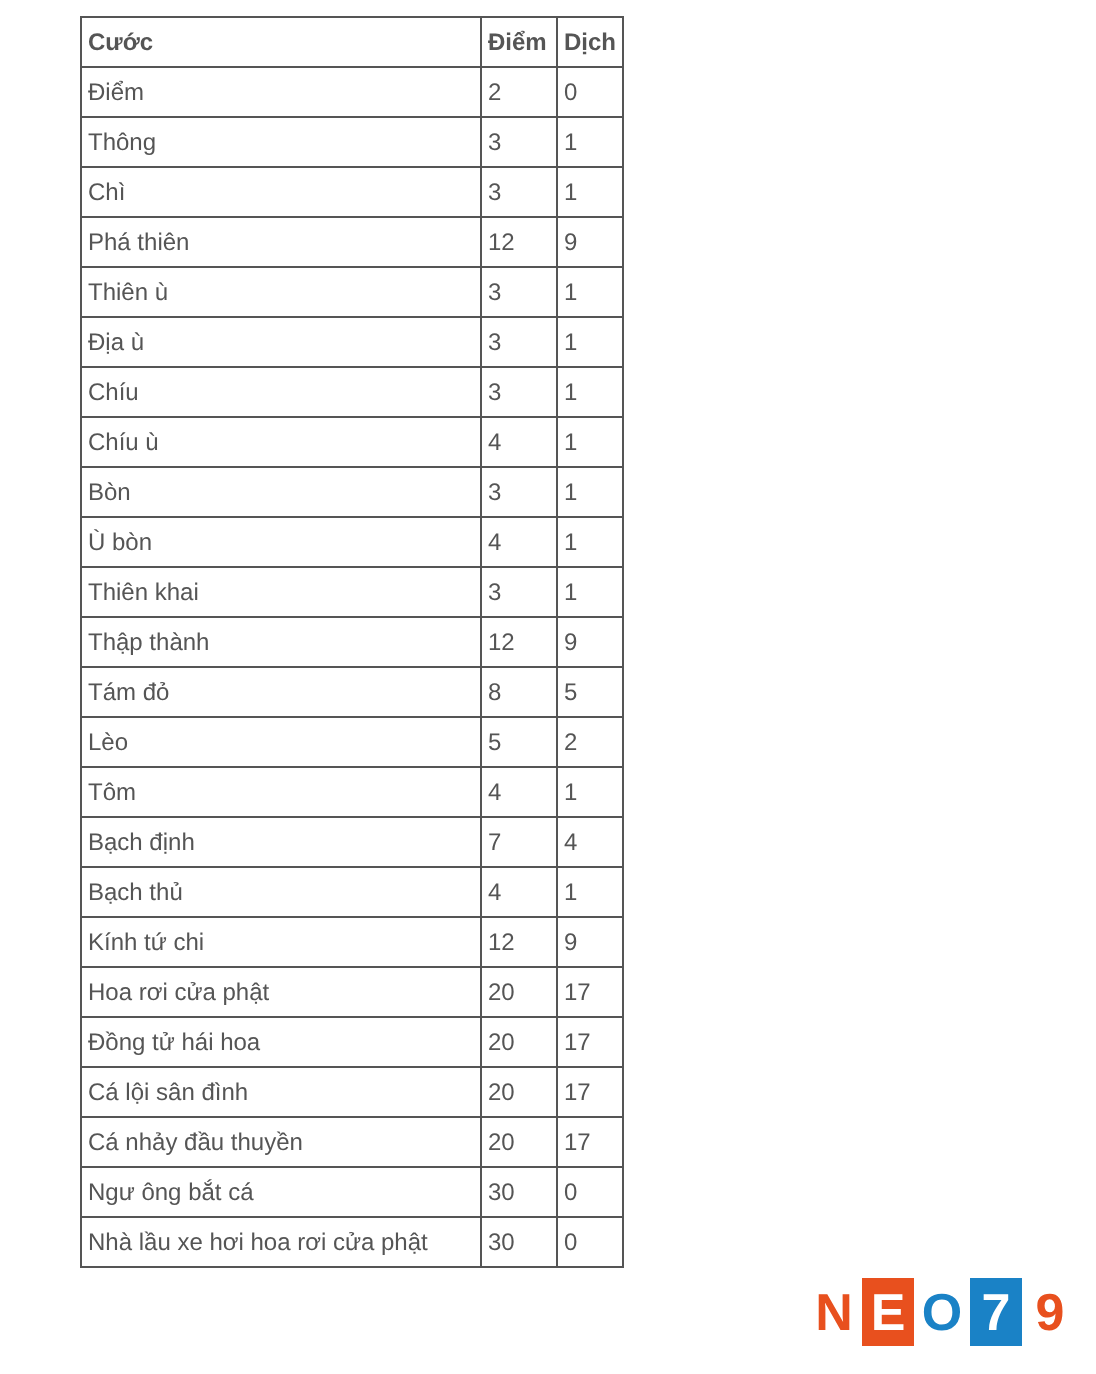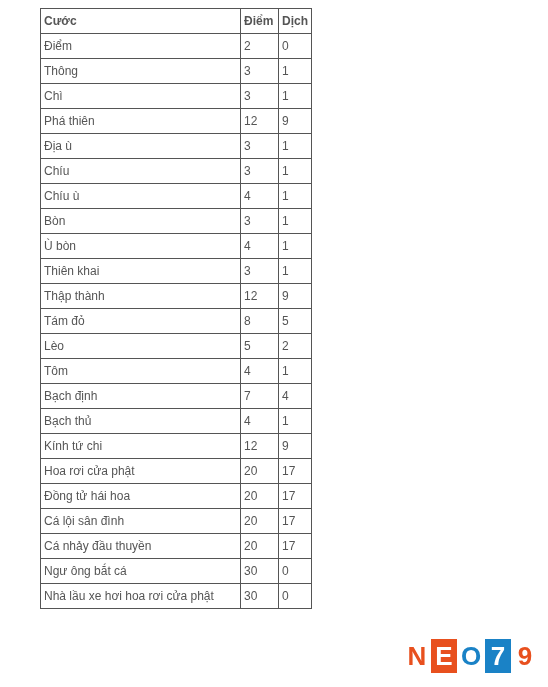--- a/index.html
+++ b/index.html
@@ -109,20 +109,25 @@
         <td class="col-cuoc">Chì</td>
         <td class="col-diem">3</td>
         <td class="col-dich">1</td>
       </tr>
       <tr>
         <td class="col-cuoc">Phá thiên</td>
         <td class="col-diem">12</td>
         <td class="col-dich">9</td>
       </tr>
       <tr>
+        <td class="col-cuoc">Thiên ù</td>
+        <td class="col-diem">3</td>
+        <td class="col-dich">1</td>
+      </tr>
+      <tr>
         <td class="col-cuoc">Địa ù</td>
         <td class="col-diem">3</td>
         <td class="col-dich">1</td>
       </tr>
       <tr>
         <td class="col-cuoc">Chíu</td>
         <td class="col-diem">3</td>
         <td class="col-dich">1</td>
       </tr>
       <tr>

